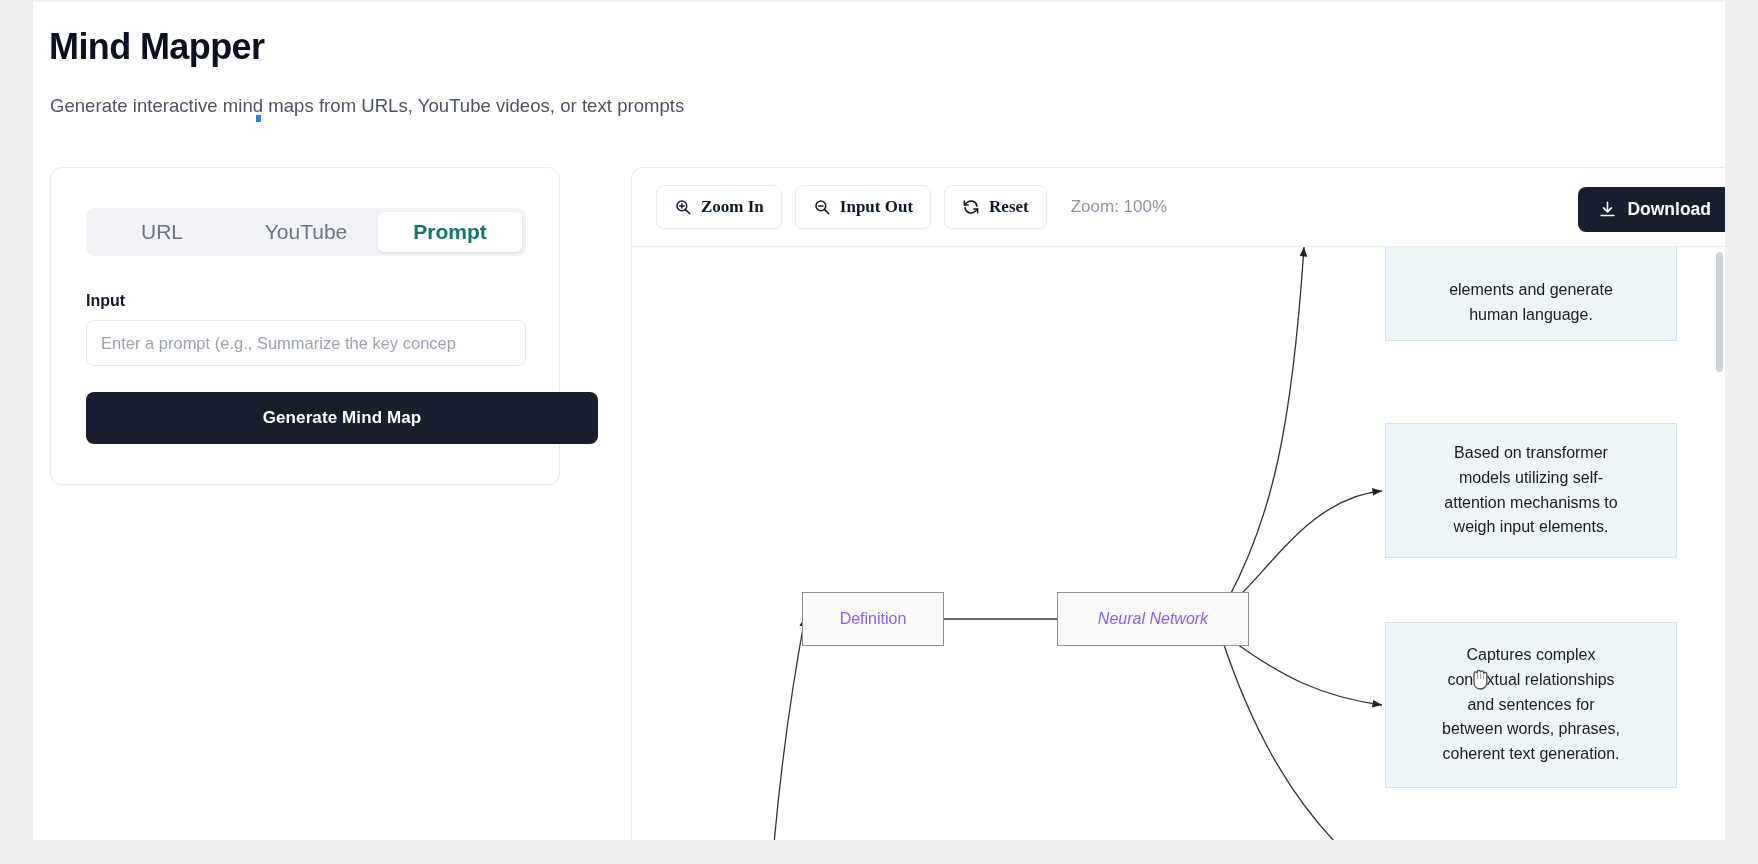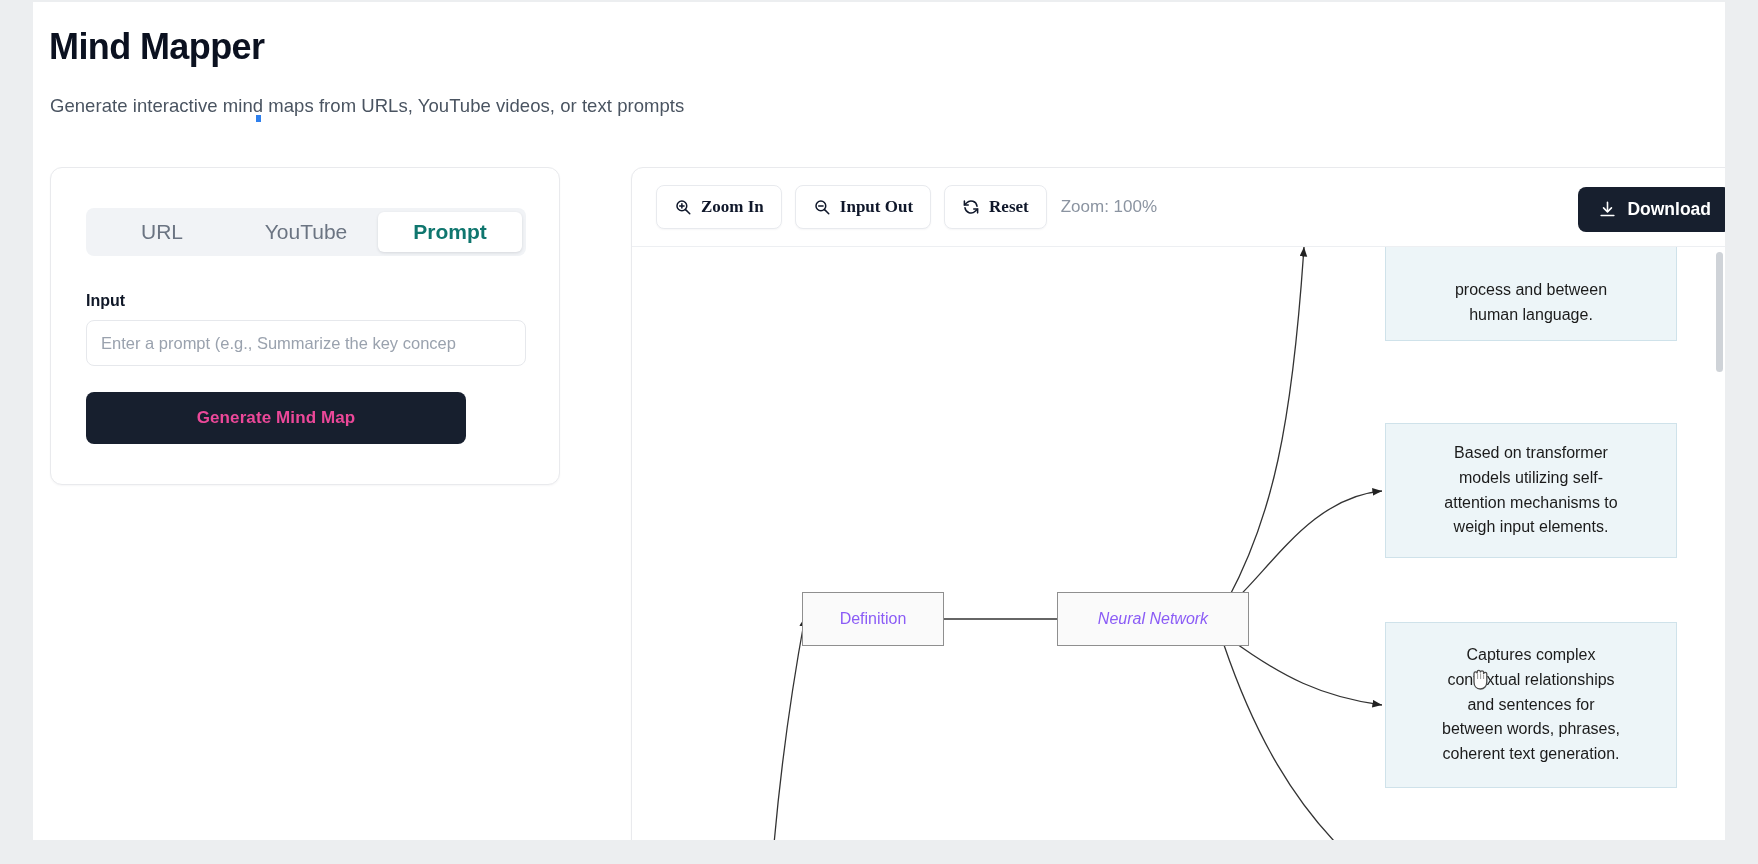--- a/index.html
+++ b/index.html
@@ -124,24 +124,24 @@
     font-family: "Liberation Sans", sans-serif;
     color: #0f766e;
     background: #fff;
     outline: none;
   }
   .text-input::placeholder { color: #9aa2ae; }
   .primary-btn {
     position: absolute;
     left: 35px;
     top: 224px;
-    width: 380px;
+    width: 512px;
     height: 52px;
     background: #171f2e;
-    color: #ec4899;
+    color: #ffffff;
     border: none;
     border-radius: 8px;
     font-size: 17px;
     font-weight: bold;
     font-family: "Liberation Sans", sans-serif;
     cursor: pointer;
     letter-spacing: 0.1px;
   }
 
   
@@ -183,21 +183,21 @@
     font-size: 17px;
     font-weight: bold;
     color: #0f172a;
     cursor: pointer;
     font-family: Liberation Serif, serif;
     box-shadow: 0 1px 2px rgba(16,24,40,.04);
   }
   .zoom-level {
     font-size: 17px;
     color: #8b94a1;
-    margin-left: 1px;
+    margin-left: 11px;
   }
   .download-btn {
     position: absolute;
     right: 17px;
     top: 19px;
     height: 45px;
     background: #171f2e;
     color: #fff;
     border: none;
     border-radius: 8px;
@@ -374,21 +374,21 @@
           <div class="node node-plain" style="left:170px; top:345px; width:142px; height:54px;">
             <span>Definition</span>
           </div>
 
           <div class="node node-plain" style="left:425px; top:345px; width:192px; height:54px;font-style:italic;">
             <span>Neural Network</span>
           </div>
 
           <div class="node node-leaf" style="left:753px; top:-38px; width:292px; height:132px; align-items:flex-end; padding-bottom:12px;">
             <span>
-              <span>process and between</span>
+              <span>elements and generate</span>
               <span>human language.</span>
             </span>
           </div>
 
           <div class="node node-leaf" style="left:753px; top:176px; width:292px; height:135px;">
             <span>
               <span>Based on transformer</span>
               <span>models utilizing self-</span>
               <span>attention mechanisms to</span>
               <span>weigh input elements.</span>

